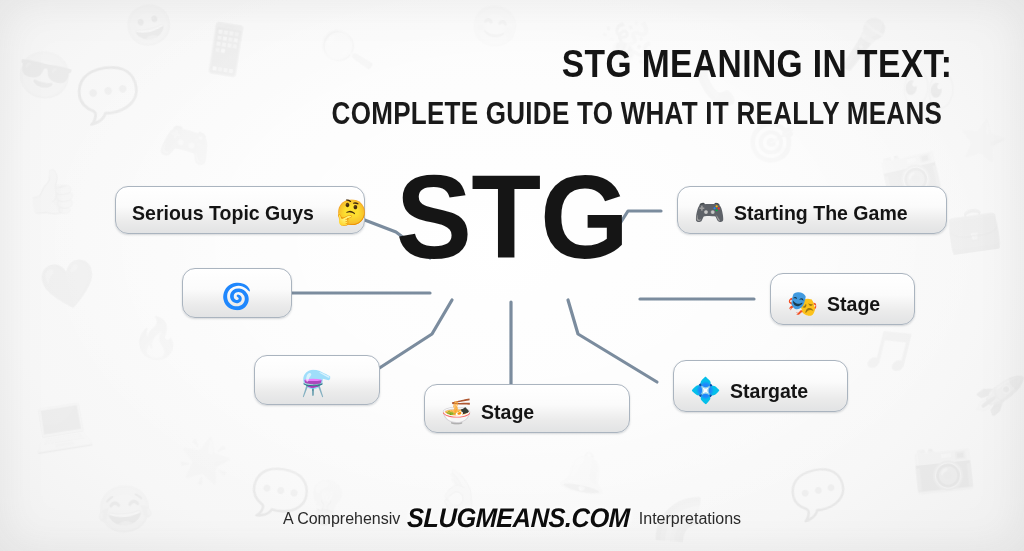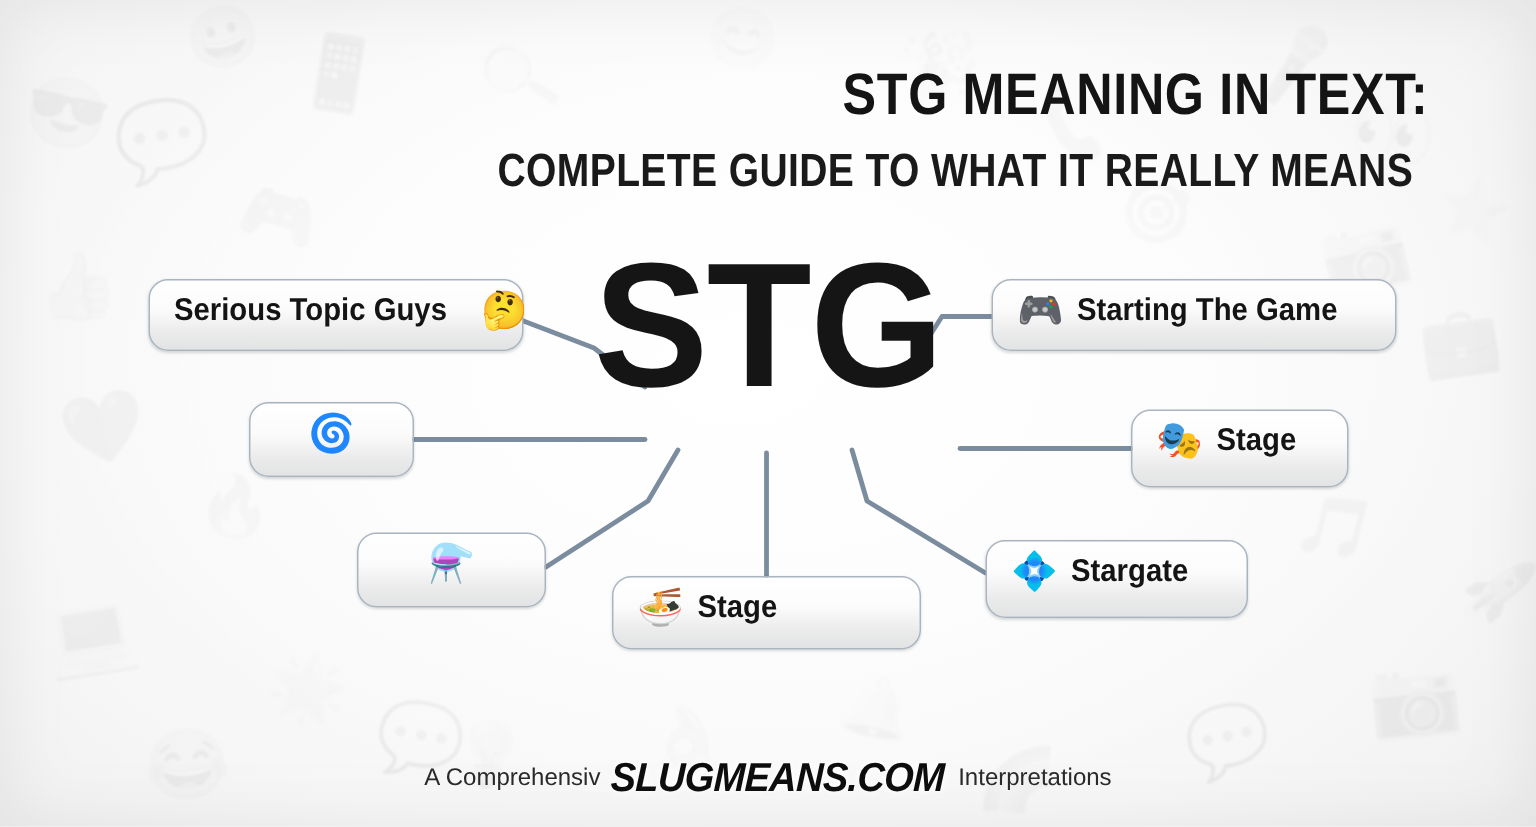--- a/index.html
+++ b/index.html
@@ -102,29 +102,30 @@
     position: absolute;
     inset: 0;
     z-index: 2;
   }
 
   
   .node {
     position: absolute;
     z-index: 4;
     display: flex;
-    align-items: flex-start;
+    align-items: flex-end;
     gap: 9px;
     box-sizing: border-box;
     padding: 8px 16px;
     border-radius: 13px;
     border: 1px solid #aab4bf;
     background: linear-gradient(180deg, #ffffff 0%, #fbfbfb 42%, #ebebeb 75%, #e2e3e4 100%);
     box-shadow: 0 1px 2px rgba(40,50,60,0.18),
                 inset 0 1px 0 rgba(255,255,255,0.95);
+    margin-left: 16px;
   }
   .node-emoji {
     font-size: 25px;
     line-height: 1;
     flex: 0 0 auto;
   }
   .node-label {
     font-family: "Liberation Sans Narrow", "Liberation Sans", sans-serif;
     font-weight: bold;
     font-size: 21px;

